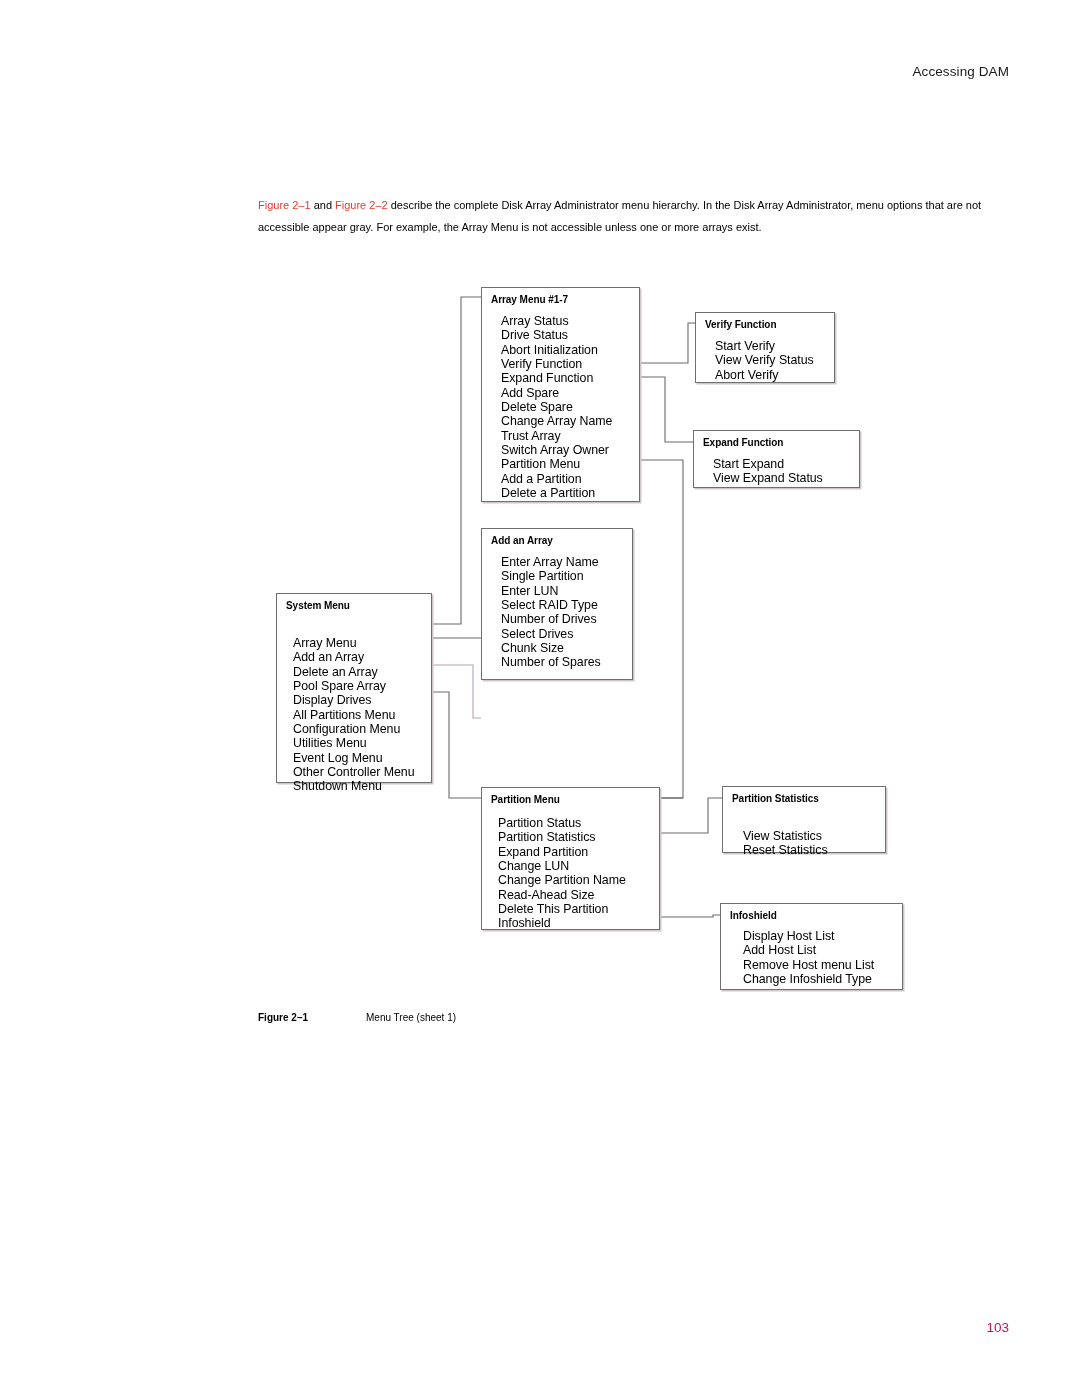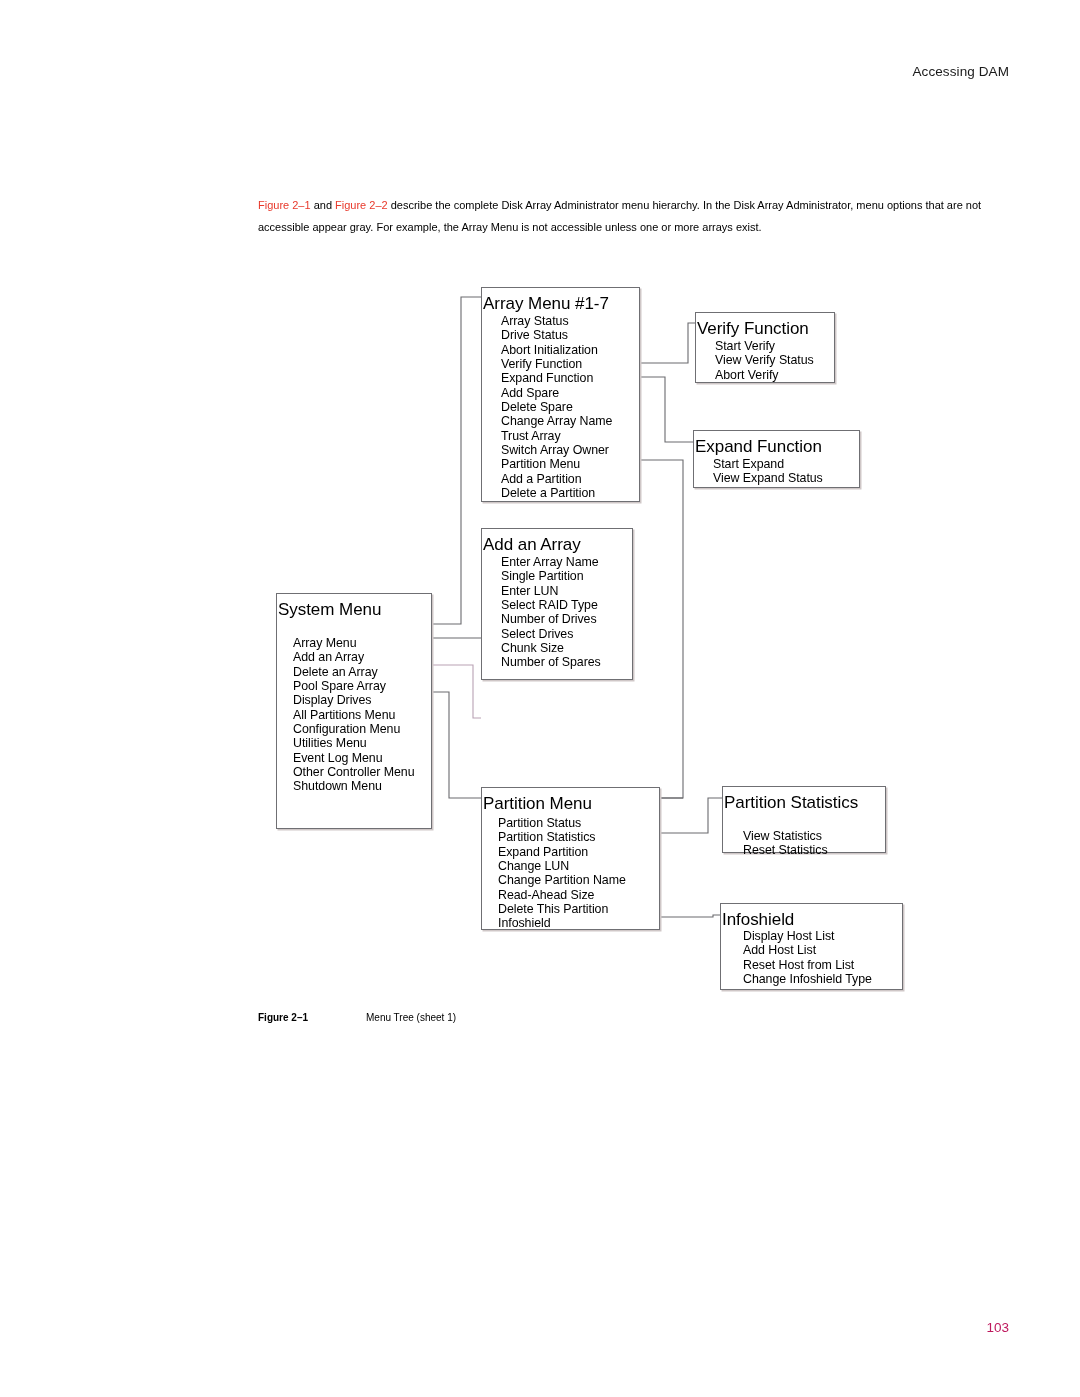--- a/index.html
+++ b/index.html
@@ -78,24 +78,24 @@
   }
   .node {
     position: absolute;
     box-sizing: border-box;
     border: 1px solid #6f6f73;
     background: #ffffff;
     box-shadow: 1.5px 1.5px 0 0 #cfc7c7;
   }
   .node .title {
     position: absolute;
-    left: 1px;
+    left: 9px;
     top: 6px;
-    font-size: 17px;
-    font-weight: normal;
+    font-size: 10px;
+    font-weight: bold;
     white-space: nowrap;
     letter-spacing: -0.05px;
   }
   .node .items {
     position: absolute;
     left: 19px;
     top: 26px;
     font-size: 12.4px;
     line-height: 14.35px;
     letter-spacing: -0.05px;
@@ -213,21 +213,21 @@
         <div>Single Partition</div>
         <div>Enter LUN</div>
         <div>Select RAID Type</div>
         <div>Number of Drives</div>
         <div>Select Drives</div>
         <div>Chunk Size</div>
         <div>Number of Spares</div>
       </div>
     </div>
 
-    <div class="node tight" style="left:276px; top:593px; width:156px; height:236px;">
+    <div class="node tight" style="left:276px; top:593px; width:156px; height:190px;">
       <div class="title">System Menu</div>
       <div class="items" style="left:16px;">
         <div>Array Menu</div>
         <div>Add an Array</div>
         <div>Delete an Array</div>
         <div>Pool Spare Array</div>
         <div>Display Drives</div>
         <div>All Partitions Menu</div>
         <div>Configuration Menu</div>
         <div>Utilities Menu</div>
@@ -258,21 +258,21 @@
         <div>View Statistics</div>
         <div>Reset Statistics</div>
       </div>
     </div>
 
     <div class="node" style="left:720px; top:903px; width:183px; height:87px;">
       <div class="title">Infoshield</div>
       <div class="items" style="left:22px; top:25px;">
         <div>Display Host List</div>
         <div>Add Host List</div>
-        <div>Reset Host from List</div>
+        <div>Remove Host menu List</div>
         <div>Change Infoshield Type</div>
       </div>
     </div>
 
   </div>
 
   <div class="fig-caption"><span class="lbl">Figure 2–1</span><span>Menu Tree (sheet 1)</span></div>
 
   <div class="page-number">103</div>
 

